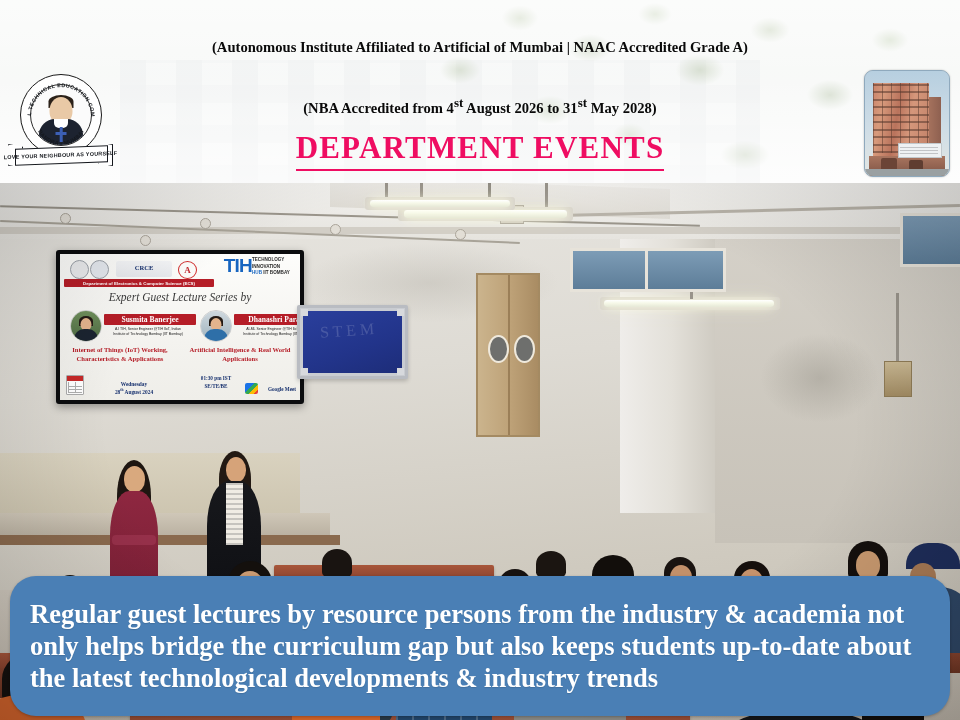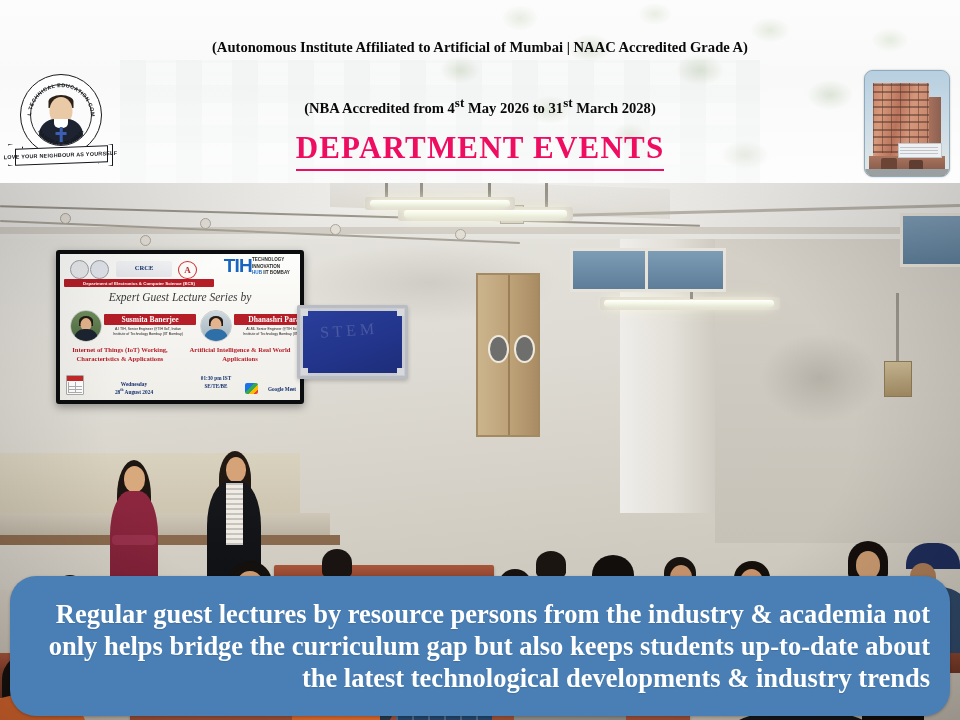--- a/index.html
+++ b/index.html
@@ -199,21 +199,21 @@
   .platform-edge{position:absolute;left:0;top:352px;width:340px;height:10px;background:#8a6a4e;}
   .dado{position:absolute;left:0;top:270px;width:300px;height:62px;background:linear-gradient(180deg,#d9d2bf,#cdc5b0);}
 
   .photo-vig{position:absolute;inset:0;pointer-events:none;
     background:radial-gradient(ellipse at 50% 45%,rgba(0,0,0,0) 55%,rgba(0,0,0,.2) 100%);}
 
   
   .caption{position:absolute;left:10px;top:576px;width:940px;height:140px;
     background:#4a7fb5;border-radius:26px;box-shadow:0 1px 3px rgba(0,0,0,.25);
     display:flex;align-items:center;justify-content:center;}
-  .caption p{margin:0;width:900px;text-align:right;color:#ffffff;
+  .caption p{margin:0;width:900px;text-align:left;color:#ffffff;
     font-size:26.5px;font-weight:bold;line-height:1.22;
     font-family:"Liberation Serif",serif;text-shadow:0 1px 1px rgba(0,0,0,.12);}
 </style>
 </head>
 <body>
 
 <div class="poster">
 
   <div class="header">
     <div class="header-bg">
@@ -257,21 +257,21 @@
       <div class="bp-win"></div>
       <div class="bp-base"></div>
       <div class="bp-canopy"></div>
       <div class="bp-canopy-txt"></div>
       <div class="bp-door"></div>
       <div class="bp-door2"></div>
       <div class="bp-ground"></div>
     </div>
 
     <div class="h-line2">(Autonomous Institute Affiliated to Artificial of Mumbai | NAAC Accredited Grade A)</div>
-    <div class="h-line4"><span>(NBA Accredited from 4</span><sup>st</sup><span> May 2026 to 31</span><sup>st</sup><span> March 2028)</span></div>
+    <div class="h-line4"><span>(NBA Accredited from 4</span><sup>st</sup><span> August 2026 to 31</span><sup>st</sup><span> May 2028)</span></div>
 
     <div class="h-events-wrap">
       <span class="h-events">DEPARTMENT EVENTS</span>
     </div>
   </div>
 
   <div class="photo">
     <div class="room-wall"></div>
     <div class="dado"></div>
     <div class="wall-pillar"></div>

